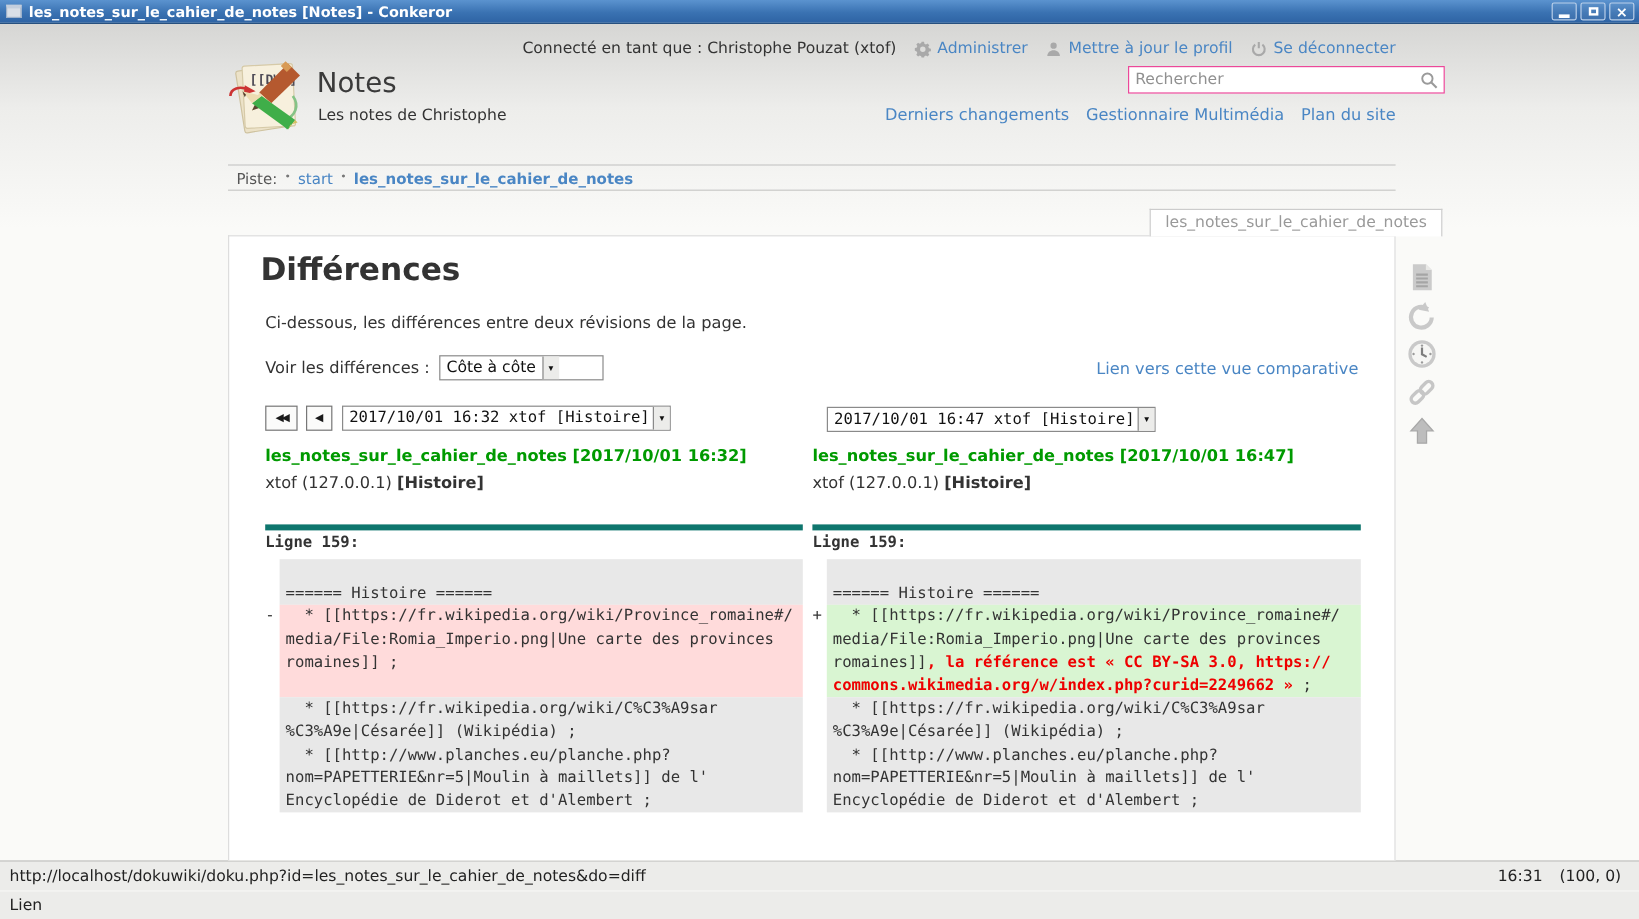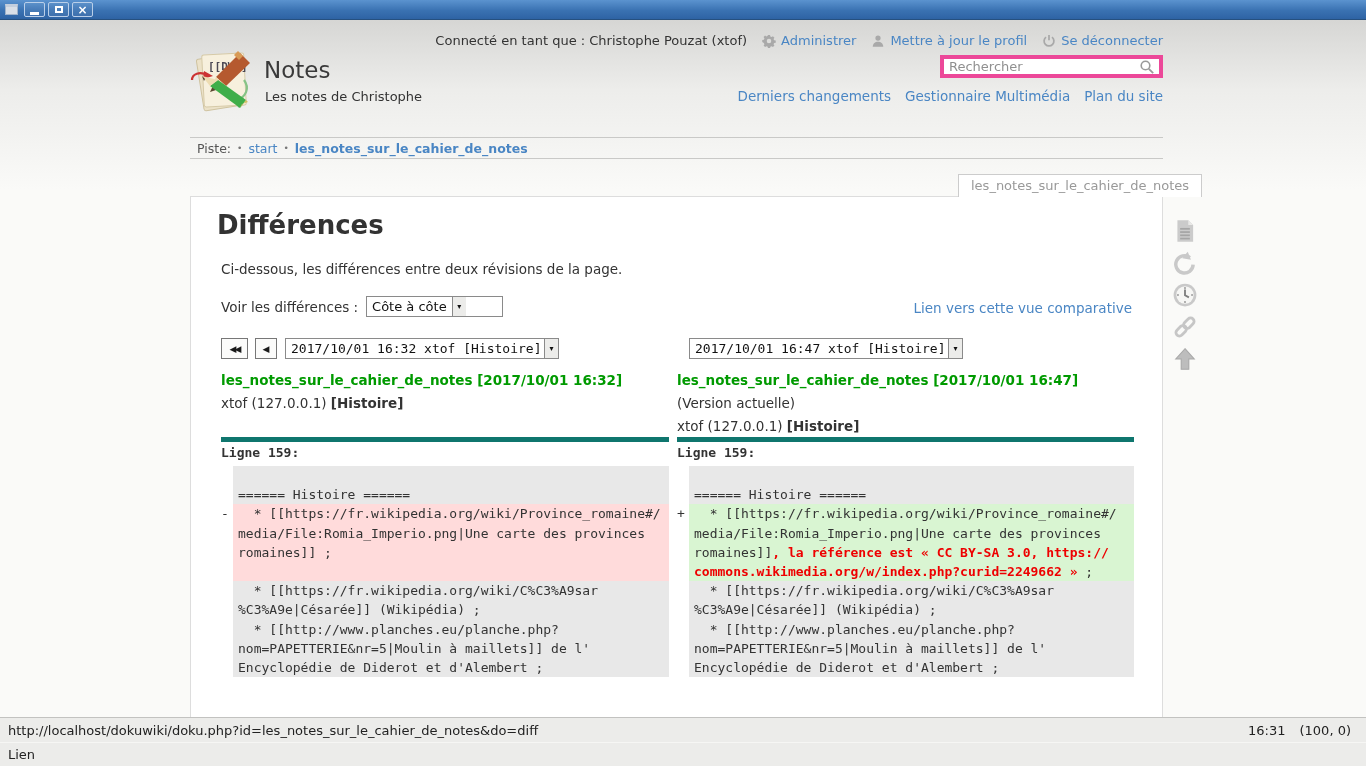--- a/index.html
+++ b/index.html
@@ -25,21 +25,21 @@
   
   .userbar { position:absolute; top:33px; right:203px; display:flex; align-items:center; gap:15px; font-size:13px; }
   .userbar .who { color:#333; }
   .ub-link { display:flex; align-items:center; gap:5px; color:#4a86c4; text-decoration:none; cursor:pointer; }
   .ub-ic { width:14px; height:14px; display:inline-block; }
 
   
   .logo { position:absolute; left:188px; top:50px; }
   .site-title { position:absolute; left:264px; top:57px; font-size:23px; color:#3a3a3a; }
   .site-tagline { position:absolute; left:265px; top:89px; font-size:13px; color:#333; }
-  .searchbox { position:absolute; left:940px; top:55px; width:223px; height:23px; background:#fff; border:4px solid #ec4899; display:flex; align-items:center; }
+  .searchbox { position:absolute; left:940px; top:55px; width:264px; height:23px; background:#fff; border:1px solid #ec4899; display:flex; align-items:center; }
   .searchbox input { flex:1; border:none; outline:none; font-size:13px; padding:0 4px 0 5px; color:#333; font-family:inherit; background:transparent; }
   .searchbox input::placeholder { color:#909090; opacity:1; }
   .search-ic { width:16px; height:16px; margin-right:4px; flex:none; }
   .header-nav { position:absolute; top:88px; right:203px; display:flex; gap:14px; font-size:13.5px; }
   .header-nav a { color:#4a86c4; text-decoration:none; cursor:pointer; white-space:nowrap; }
 
   
   .breadcrumb { position:absolute; left:190px; top:137px; width:973px; height:22px;
     border-top:1px solid #c9c9c7; border-bottom:1px solid #c9c9c7;
     font-size:12.5px; color:#555; display:flex; align-items:center; gap:6px; padding-left:7px; }
@@ -100,20 +100,21 @@
   .status-url { flex:1; white-space:nowrap; overflow:hidden; }
   .status-right { display:flex; gap:14px; white-space:nowrap; }
   .status-msg-row { position:absolute; left:0; top:742px; width:1366px; height:24px; background:#ececea; border-top:1px solid #f6f6f4;
     font-size:13px; color:#222; display:flex; align-items:center; padding-left:8px; }
 </style>
 </head>
 <body>
 
 <div class="titlebar">
   <span class="win-icon"></span>
+  <span class="win-title">les_notes_sur_le_cahier_de_notes [Notes] - Conkeror</span>
   <span class="win-btns">
     <span class="win-btn">
         <span class="glyph-min"></span>
       </span>
     <span class="win-btn">
         <span class="glyph-restore"></span>
       </span>
     <span class="win-btn">
         <span class="glyph-close">×</span>
       </span>
@@ -219,21 +220,20 @@
       <span class="arrow">▾</span>
     </span>
   </div>
 
   <div class="rev-left">
     <a class="rev-title">les_notes_sur_le_cahier_de_notes [2017/10/01 16:32]</a>
     <div class="rev-meta"><span>xtof (127.0.0.1) </span><b>[Histoire]</b></div>
   </div>
   <div class="rev-right">
     <a class="rev-title">les_notes_sur_le_cahier_de_notes [2017/10/01 16:47]</a>
-    <div class="rev-current">(Version actuelle)</div>
     <div class="rev-meta"><span>xtof (127.0.0.1) </span><b>[Histoire]</b></div>
   </div>
 
   <div class="diff-col diff-col-left">
     <div class="diff-line-header">Ligne 159:</div>
     <div id="diff-left-blocks">
         <div class="diff-row">
           <div class="diff-marker"></div>
           <div class="diff-cell diff-context"><span>
 ====== Histoire ======</span></div>

